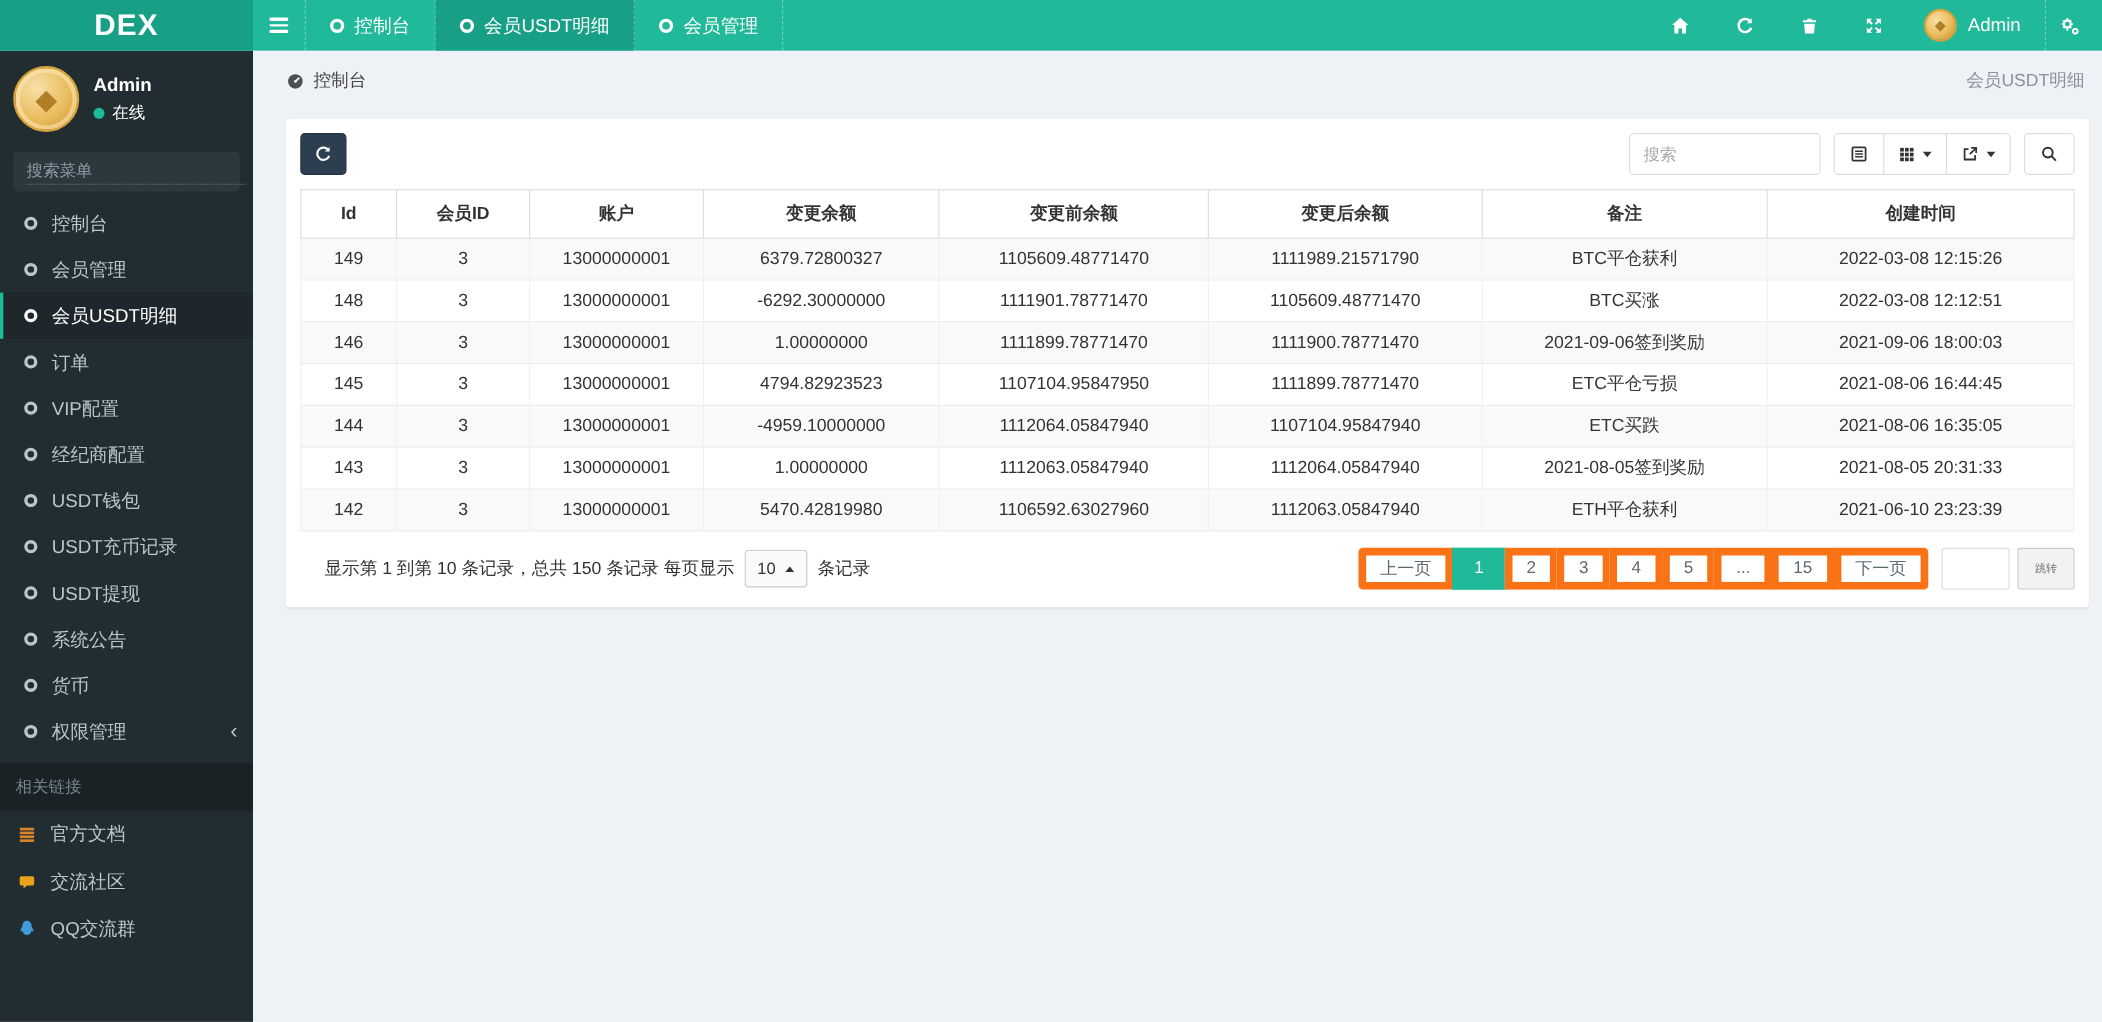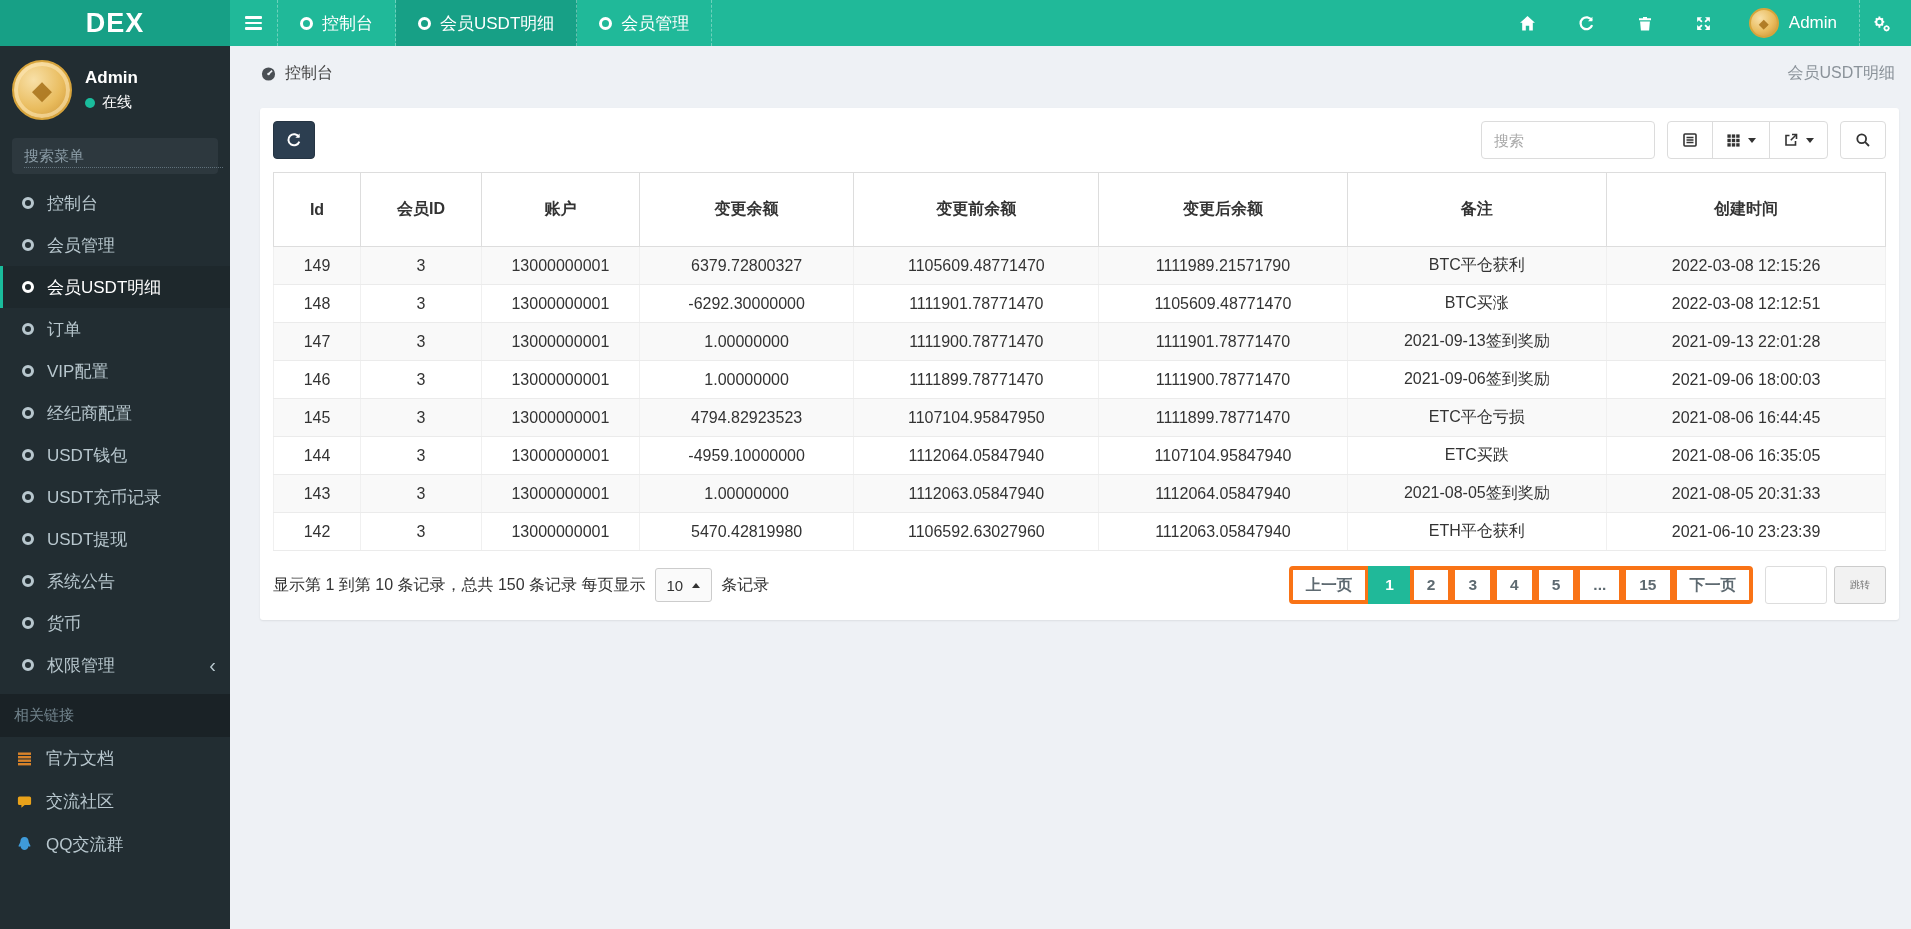--- a/index.html
+++ b/index.html
@@ -56,29 +56,29 @@
   .tbl-search::placeholder { color:#a9a9a9; }
   .btn-group { display:flex; }
   .tb-btn { height:38px; min-width:46px; padding:0 13px; background:#fff; border:1px solid #dcdcdc; display:flex; align-items:center; justify-content:center; gap:7px; cursor:pointer; margin-left:-1px; }
   .btn-group .tb-btn:first-child { border-radius:4px 0 0 4px; margin-left:0; }
   .btn-group .tb-btn:last-child { border-radius:0 4px 4px 0; }
   .tb-btn.single { border-radius:4px; margin-left:0; }
   .caret-down { width:0; height:0; border:4px solid transparent; border-top:5px solid #333; margin-top:4px; }
   .caret-up { width:0; height:0; border:4px solid transparent; border-bottom:5px solid #333; margin-bottom:3px; }
 
   table.grid { width:100%; border-collapse:collapse; font-size:16px; table-layout:fixed; }
-  table.grid th { border:1px solid #ddd; padding:26px 6px; font-weight:bold; text-align:center; background:#fff; cursor:pointer; }
+  table.grid th { border:1px solid #ddd; padding:11px 6px; font-weight:bold; text-align:center; background:#fff; cursor:pointer; }
   table.grid td { border:1px solid #ebebeb; border-left:1px solid #f0f0f0; border-right:1px solid #f0f0f0; padding:8px 6px; text-align:center; height:35px; white-space:nowrap; overflow:hidden; }
   table.grid tbody tr:nth-child(odd) { background:#f9f9f9; }
   table.grid tbody tr:nth-child(even) { background:#fff; }
 
-  .table-footer { display:flex; align-items:center; margin-top:15px; font-size:16px; color:#333; }
+  .table-footer { display:flex; align-items:center; margin-top:15px; font-size:16px; color:#333;margin-left:22px; }
   .page-size-btn { border:1px solid #ccc; background:#fafafa; border-radius:3px; height:34px; padding:0 11px; margin:0 9px; display:inline-flex; align-items:center; gap:9px; font-size:15px; color:#333; cursor:pointer; font-family:inherit; }
   .pager { margin-left:auto; display:flex; align-items:center; }
-  .page-btn { min-width:41px; height:38px; padding:2px 13px; border:4px solid #f97316; background:#fff; color:#5e6a71; font-size:15.5px; display:flex; align-items:center; justify-content:center; margin-left:-1px; cursor:pointer; font-family:inherit;font-weight:bold; }
+  .page-btn { min-width:41px; height:38px; padding:2px 13px; border:7px solid #f97316; background:#fff; color:#5e6a71; font-size:15.5px; display:flex; align-items:center; justify-content:center; margin-left:-1px; cursor:pointer; font-family:inherit; }
   .page-btn.first { border-radius:4px 0 0 4px; margin-left:0; }
   .page-btn.last { border-radius:0 4px 4px 0; }
   .page-btn.active { background:#20b999; border-color:#20b999; color:#fff; }
   .jump-input { width:62px; height:38px; border:1px solid #ddd; border-radius:3px; margin-left:12px; outline:none; padding:0 8px; font-size:15px; font-family:inherit; }
   .jump-btn { height:38px; padding:0 15px; margin-left:7px; border:1px solid #ccc; background:#f2f2f2; border-radius:3px; font-size:10px; color:#737373; cursor:pointer; font-family:inherit; }
 
   svg { display:block; }
 </style>
 </head>
 <body>
@@ -352,30 +352,20 @@
               <td>148</td>
               <td>3</td>
               <td>13000000001</td>
               <td>-6292.30000000</td>
               <td>1111901.78771470</td>
               <td>1105609.48771470</td>
               <td>BTC买涨</td>
               <td>2022-03-08 12:12:51</td>
             </tr>
             <tr>
-              <td>147</td>
-              <td>3</td>
-              <td>13000000001</td>
-              <td>1.00000000</td>
-              <td>1111900.78771470</td>
-              <td>1111901.78771470</td>
-              <td>2021-09-13签到奖励</td>
-              <td>2021-09-13 22:01:28</td>
-            </tr>
-            <tr>
               <td>146</td>
               <td>3</td>
               <td>13000000001</td>
               <td>1.00000000</td>
               <td>1111899.78771470</td>
               <td>1111900.78771470</td>
               <td>2021-09-06签到奖励</td>
               <td>2021-09-06 18:00:03</td>
             </tr>
             <tr>

